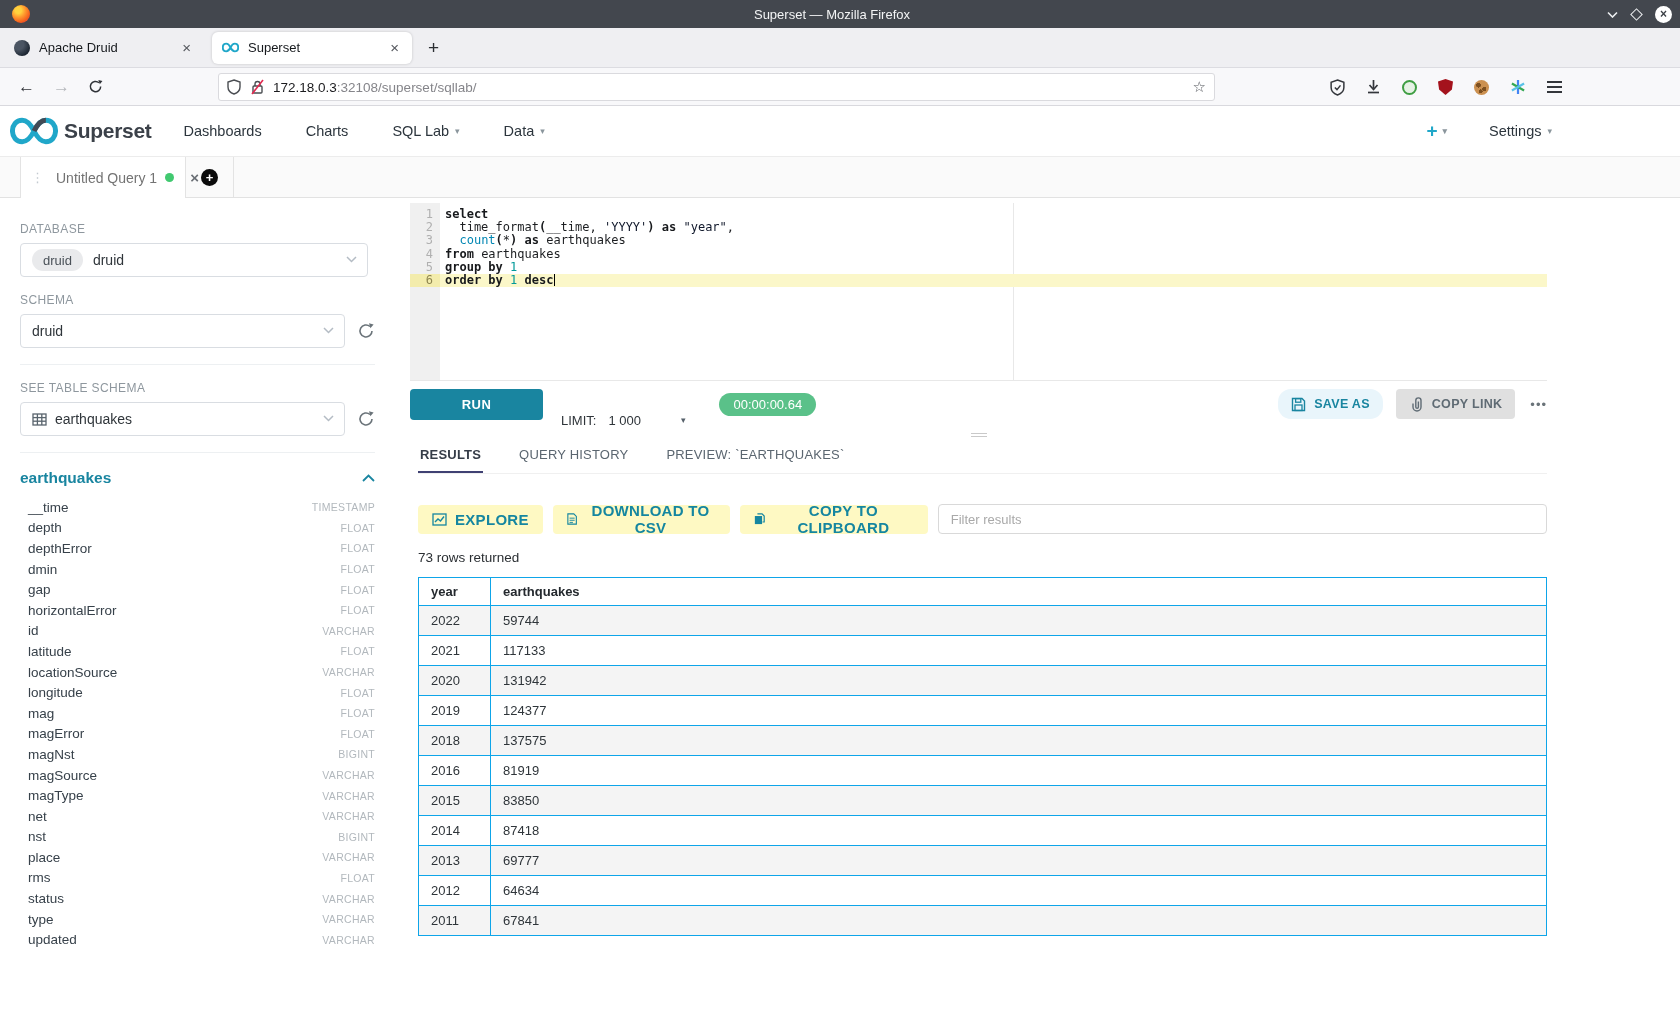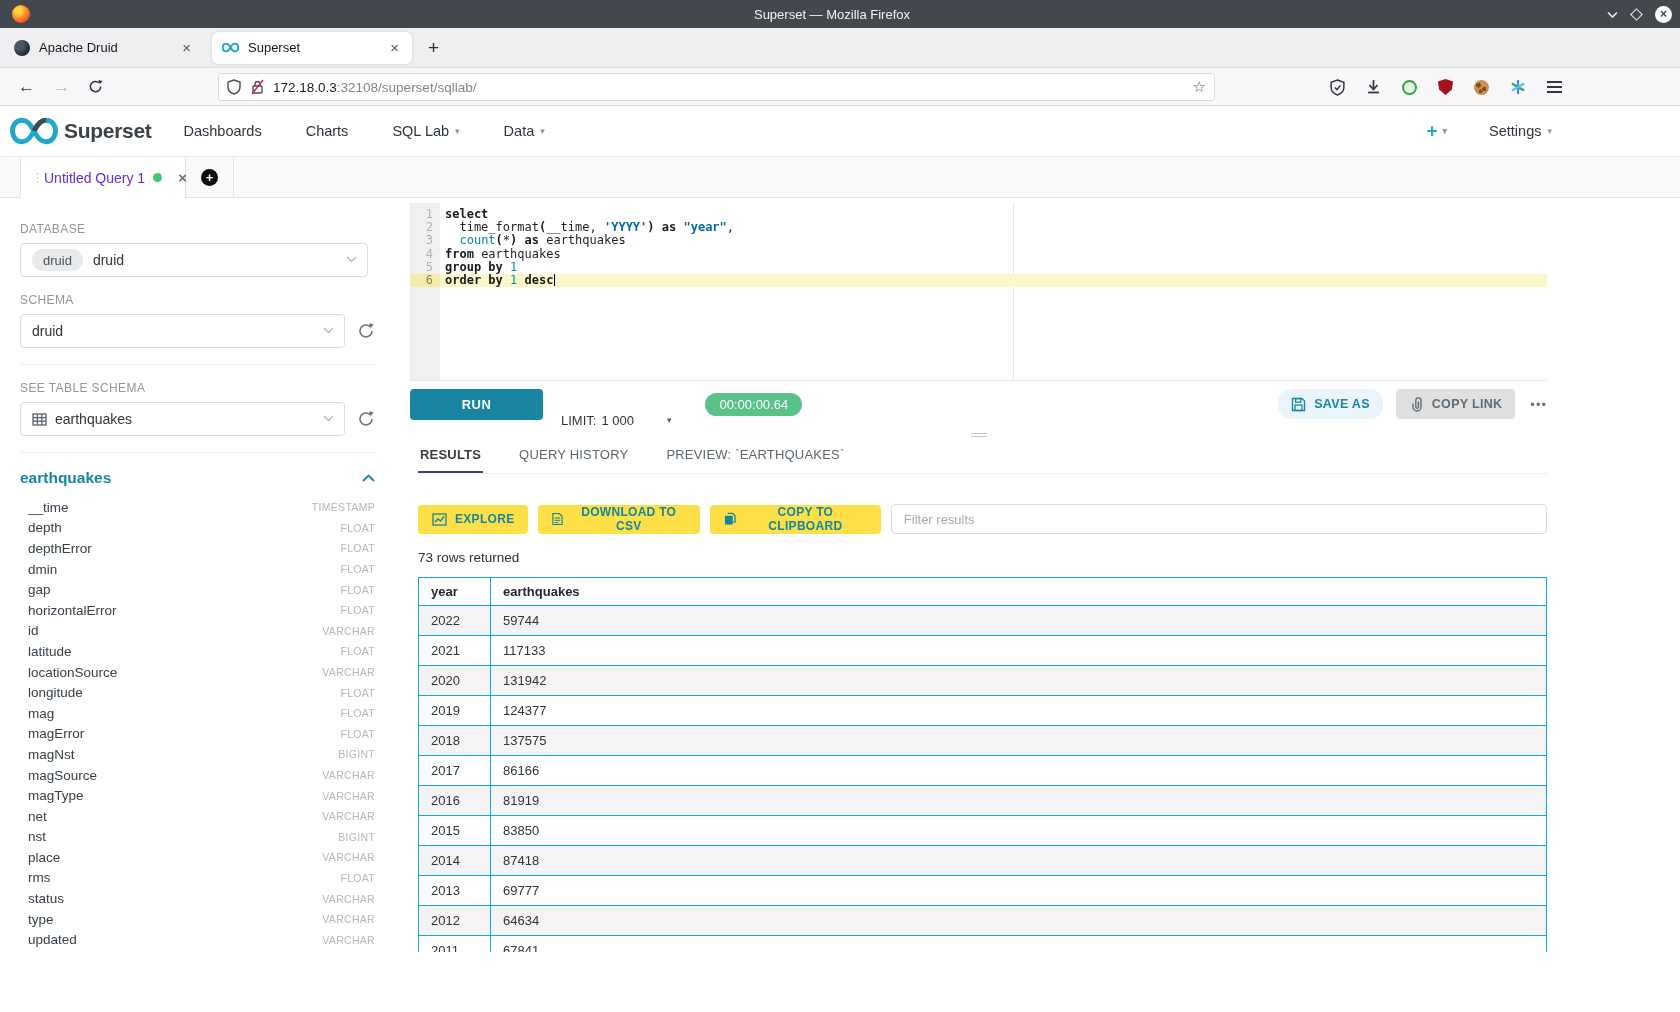--- a/index.html
+++ b/index.html
@@ -74,21 +74,21 @@
   
   .qtabs {
     position:absolute; left:0; top:157px; width:1680px; height:41px; background:#fafafa;
     border-bottom:1px solid #e2e2e2; display:flex; align-items:stretch;
   }
   .qtab-active {
     margin-left:20px; width:166px; background:#fff; border-left:1px solid #e3e3e3;
     border-right:1px solid #e3e3e3; display:flex; align-items:center; padding:0 10px; margin-bottom:-1px;
   }
   .qtab-grip { color:#c3cad0; font-size:13px; letter-spacing:-2px; }
-  .qtab-title { color:#6d28d9; font-size:14px; margin-left:2px; white-space:nowrap; }
+  .qtab-title { color:#737373; font-size:14px; margin-left:14px; white-space:nowrap; }
   .qtab-dot { width:9px; height:9px; border-radius:50%; background:#41c970; margin-left:8px; flex:0 0 9px;}
   .qtab-close { color:#6a6f75; font-size:15px; margin-left:16px; font-weight:bold; }
   .qtab-add { width:48px; border-right:1px solid #e3e3e3; display:flex; align-items:center; justify-content:center; }
   .plus-circle { width:17px; height:17px; border-radius:50%; background:#0b0b0b; color:#fff; font-size:13px;
     display:flex; align-items:center; justify-content:center; font-weight:bold; line-height:1; }
   
   .sidebar { position:absolute; left:0; top:198px; width:395px; bottom:0; padding:12px 20px 0 20px; overflow:hidden; }
   .side-label { font-size:12px; color:#8e979e; letter-spacing:.4px; margin:12px 0 7px; }
   .side-row { display:flex; align-items:center; gap:12px; margin-bottom:16px; }
   .sel { width:348px; height:34px; border:1px solid #d9dde2; border-radius:4px; background:#fff;
@@ -114,48 +114,48 @@
   .gut-num { height:13.2px; line-height:13.2px; text-align:right; padding-right:7px; color:#b0b0b0; font-size:12px; }
   .gut-num.active { background:#f3ecac; color:#8f8650; }
   .codearea { position:absolute; left:30px; right:0; top:0; bottom:0; padding-top:5px; }
   .print-margin { position:absolute; left:573px; top:0; bottom:0; width:1px; background:#e8e8e8; }
   .code-line { height:13.2px; line-height:13.2px; white-space:pre; padding-left:5px; color:#1c1e21; position:relative; }
   .code-line.active { background:#fbf7c9; }
   .tk-kw { font-weight:bold; color:#17191c; }
   .tk-pr { font-weight:bold; color:#17191c; }
   .tk-fn { color:#0086b3; }
   .tk-num { color:#099; }
-  .tk-str { color:#0369a1;font-weight:bold; }
+  .tk-str { color:#0f172a; }
   .cursor { display:inline-block; width:1.5px; height:12px; background:#000; vertical-align:middle; margin-left:0.5px; }
   
   .sql-toolbar { height:46px; display:flex; align-items:center; }
   .run-btn { width:133px; height:31px; background:#1985a0; color:#fff; border:none; border-radius:4px;
     font-size:13px; font-weight:bold; letter-spacing:.5px; font-family:inherit; }
-  .limit { margin-left:18px; font-size:13px; color:#2f353a; display:flex; align-items:center; gap:5px;margin-top:32px; }
+  .limit { margin-left:18px; font-size:13px; color:#2f353a; display:flex; align-items:center; gap:12px;margin-top:32px; }
   .limit .caret { margin-left:28px; color:#55606a; }
   .timer { margin-left:34px; background:#5ac189; color:#fff; height:23px; border-radius:12px;
     display:flex; align-items:center; padding:0 14px; font-size:13px; }
   .tb-right { margin-left:auto; display:flex; align-items:center; gap:13px; }
   .btn-save { height:30px; background:#e9f5fb; border:none; border-radius:13px; color:#1985a0; font-weight:bold;
     font-size:12.5px; letter-spacing:.3px; display:flex; align-items:center; gap:8px; padding:0 13px; font-family:inherit;}
   .btn-copylink { height:30px; background:#e0e0e0; border:none; border-radius:4px; color:#5f6b74; font-weight:bold;
     font-size:12.5px; letter-spacing:.3px; display:flex; align-items:center; gap:8px; padding:0 13px; font-family:inherit;}
   .more-dots { color:#6a7379; font-size:13px; letter-spacing:1px; margin-left:2px; }
   
   .splitter { height:12px; position:relative; }
   .grip { position:absolute; left:50%; top:4px; transform:translateX(-50%); }
   .grip div { width:16px; height:1.5px; background:#c9c9c9; margin:1.5px 0; }
   
   .south { height:513px; overflow:hidden;margin-left:8px; }
   .rtabs { display:flex; gap:34px; border-bottom:1px solid #f0f0f0; }
   .rtab { font-size:13px; color:#5b6670; letter-spacing:.2px; padding:8px 2px 9px; }
   .rtab.active { color:#363d48; font-weight:bold; border-bottom:2.5px solid #3f4173; }
   .actions { display:flex; align-items:center; gap:10px; margin-top:30px; }
-  .act-btn { height:29px; background:#fde047; border:none; border-radius:4px; color:#1586a0; font-weight:bold;
-    font-size:12px; letter-spacing:.3px; display:flex; align-items:center; gap:8px; padding:0 14px; font-family:inherit;}
+  .act-btn { height:29px; background:#fef9c3; border:none; border-radius:4px; color:#1586a0; font-weight:bold;
+    font-size:15px; letter-spacing:.3px; display:flex; align-items:center; gap:8px; padding:0 14px; font-family:inherit;}
   .filter-input { margin-left:auto; width:707px; height:30px; border:1px solid #d9d9d9; border-radius:4px;
     font-size:13px; color:#333; padding:0 12px; font-family:inherit; }
   .filter-input::placeholder { color:#a9a9a9; }
   .rowcount { margin-top:16px; font-size:13.5px; color:#2b2f33; }
   table.results { margin-top:12px; width:100%; border-collapse:collapse; }
   table.results th, table.results td { border:1px solid #0ea5e9; text-align:left; padding:0 12px; }
   table.results th { height:28px; font-size:13px; color:#24292e; font-weight:bold; background:#fff; }
   table.results td { height:30px; font-size:13px; color:#2f353a; }
   table.results col.c-year { width:72px; }
   table.results tbody tr:nth-child(odd) { background:#f4f4f4; }
@@ -559,24 +559,20 @@
             </tr>
             <tr>
               <td>2019</td>
               <td>124377</td>
             </tr>
             <tr>
               <td>2018</td>
               <td>137575</td>
             </tr>
             <tr>
-              <td>2017</td>
-              <td>86166</td>
-            </tr>
-            <tr>
               <td>2016</td>
               <td>81919</td>
             </tr>
             <tr>
               <td>2015</td>
               <td>83850</td>
             </tr>
             <tr>
               <td>2014</td>
               <td>87418</td>

